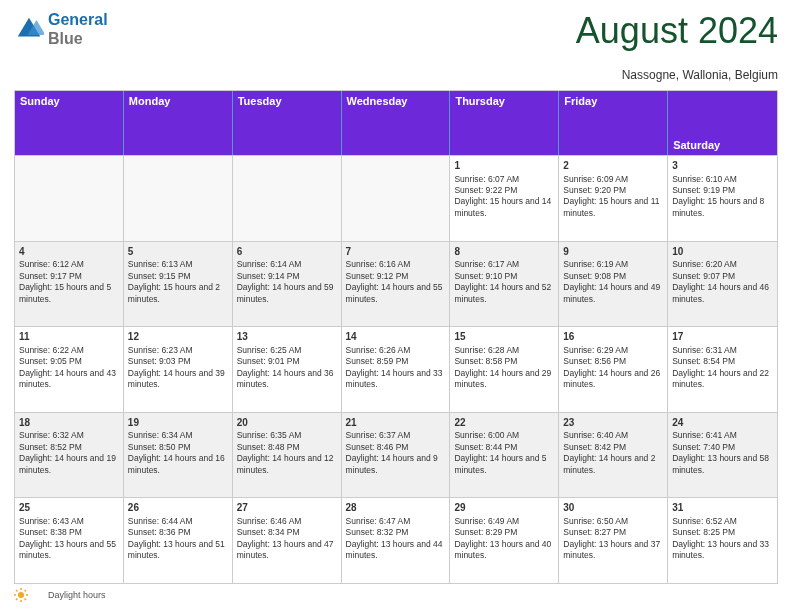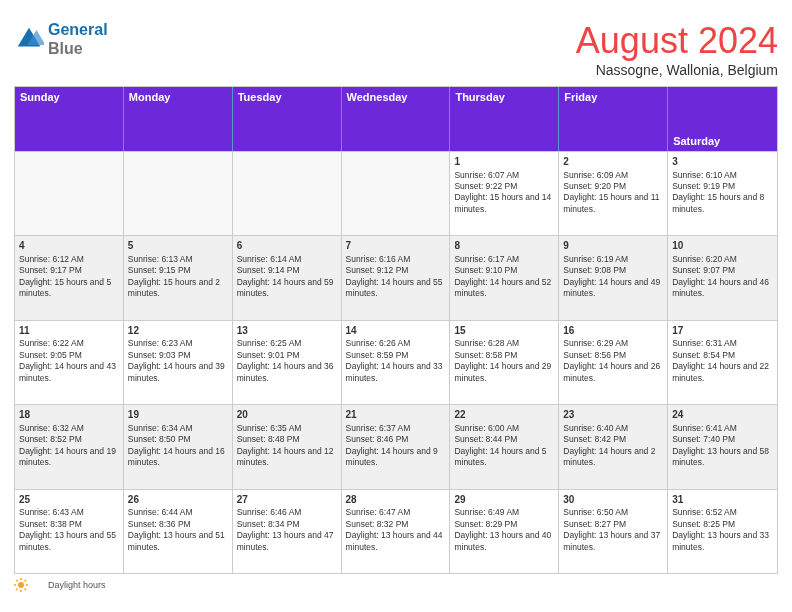--- a/index.html
+++ b/index.html
@@ -6,21 +6,21 @@
     body {
       font-family: Arial, sans-serif;
       background: #fff;
       width: 792px;
       height: 612px;
       overflow: hidden;
     }
     .page {
       width: 792px;
       height: 612px;
-      padding: 20px 14px;
+      padding: 10px 14px;
       display: flex;
       flex-direction: column;
     }
     .header {
       display: flex;
       justify-content: space-between;
       align-items: flex-start;
       margin-bottom: 8px;
     }
     .logo {
@@ -40,25 +40,26 @@
     .logo-icon {
       width: 30px;
       height: 30px;
     }
     .title-section {
       text-align: right;
     }
     .month-title {
       font-size: 36px;
       font-weight: normal;
-      color: #ef4444;
+      color: #14532d;
     }
     .subtitle {
-      font-size: 14px;
+      font-size: 12px;
       color: #333;
+      margin-top: 16px;
     }
     .calendar {
       flex: 1;
       display: flex;
       flex-direction: column;
       border: 1px solid #ccc;
     }
     .cal-header {
       display: grid;
       grid-template-columns: repeat(7, 1fr);

